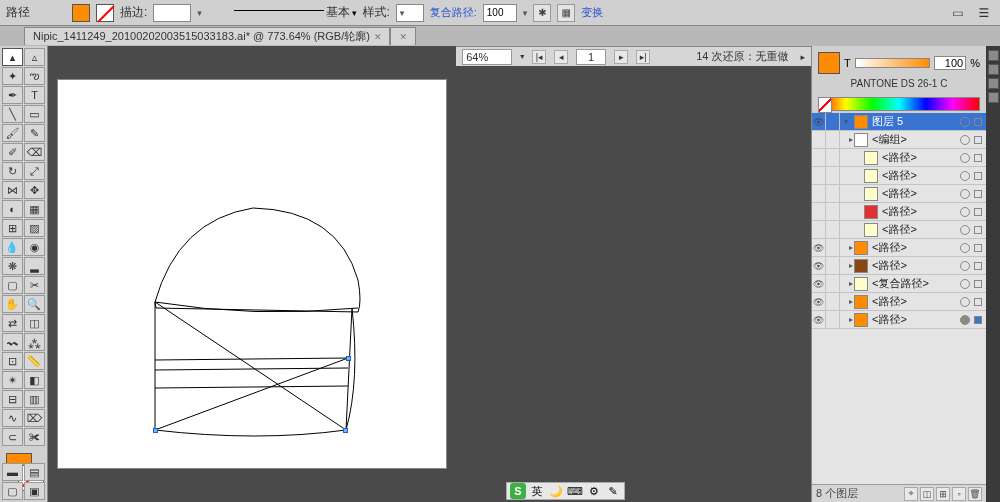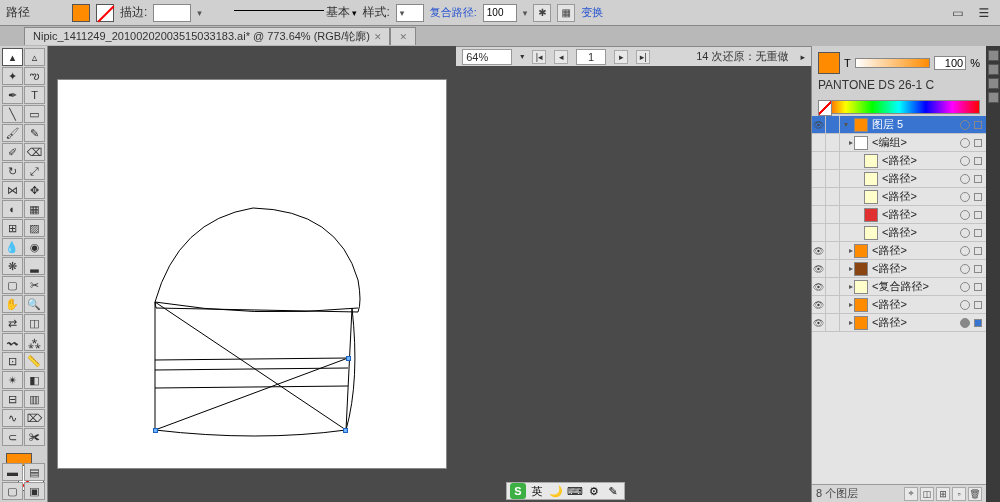--- a/index.html
+++ b/index.html
@@ -37,21 +37,21 @@
 .nav-btn{width:14px;height:14px;background:#e8e8e8;border:1px solid #aaa;display:flex;align-items:center;justify-content:center;font-size:9px}
 .page-box{width:30px;height:16px;background:#fff;border:1px solid #999;display:flex;align-items:center;justify-content:center}
 .panels{width:175px;background:#d0d0d0;border-left:1px solid #888;display:flex;flex-direction:column}
 .panel-tabs{height:18px;display:flex;background:#b8b8b8;border-bottom:1px solid #888}
 .panel-tab{padding:0 5px;font-size:10px;color:#444;display:flex;align-items:center;border-right:1px solid #aaa}
 .panel-tab.active{background:#d6d6d6;color:#000}
 .color-panel{padding:6px;display:flex;flex-direction:column;gap:4px}
 .tint-row{display:flex;align-items:center;gap:4px;font-size:10px}
 .tint-slider{flex:1;height:10px;background:linear-gradient(to right,#fff,#ff8c00);border:1px solid #888}
 .tint-val{width:32px;height:14px;background:#fff;border:1px solid #888;text-align:right;padding:0 2px}
-.swatch-name{font-size:12px;color:#333;text-align:left}
+.swatch-name{font-size:10px;color:#333;text-align:center}
 .spectrum{height:14px;background:linear-gradient(to right,red,yellow,lime,cyan,blue,magenta,red);border:1px solid #888;position:relative;margin:2px 6px}
 .spectrum::before{content:"";position:absolute;left:-1px;top:-1px;width:12px;height:14px;background:#fff;border:1px solid #888}
 .spectrum::before{background:linear-gradient(135deg,#fff 45%,red 46%,red 54%,#fff 55%)}
 .layers-panel{flex:1;display:flex;flex-direction:column;min-height:0}
 .layer-list{flex:1;overflow:auto;background:#e4e4e4}
 .layer-row{height:18px;display:flex;align-items:center;border-bottom:1px solid #c4c4c4;font-size:10px}
 .vis-col{width:14px;height:100%;border-right:1px solid #c4c4c4;display:flex;align-items:center;justify-content:center;font-size:9px;color:#444}
 .lock-col{width:14px;height:100%;border-right:1px solid #c4c4c4}
 .expand-col{width:12px;display:flex;align-items:center;justify-content:center;font-size:8px;color:#555}
 .thumb{width:14px;height:14px;border:1px solid #888;background:#fff;margin:0 2px;flex-shrink:0}

